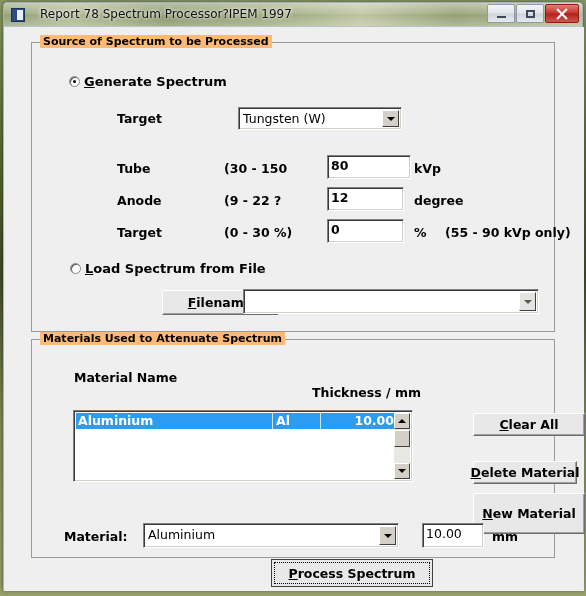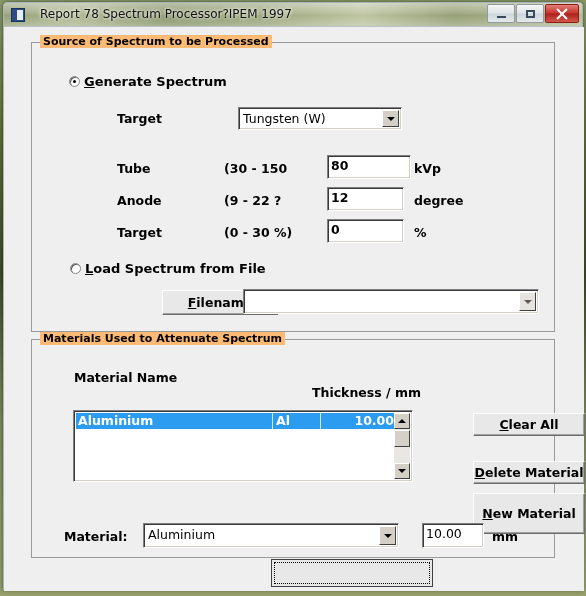--- a/index.html
+++ b/index.html
@@ -371,20 +371,21 @@
 
       <div class="lbl" style="left:85px; top:150px;">Anode</div>
       <div class="lbl" style="left:192px; top:150px;">(9 - 22 ?</div>
       <div class="textbox" style="left:295px; top:144px; width:77px; height:24px;">12</div>
       <div class="lbl" style="left:382px; top:150px;">degree</div>
 
       <div class="lbl" style="left:85px; top:182px;">Target</div>
       <div class="lbl" style="left:192px; top:182px;">(0 - 30 %)</div>
       <div class="textbox" style="left:295px; top:176px; width:77px; height:24px;">0</div>
       <div class="lbl" style="left:382px; top:182px;">%</div>
+      <div class="lbl" style="left:413px; top:182px;">(55 - 90 kVp only)</div>
 
       <div class="radio" style="left:38px; top:218px;">
         <span class="dot"></span><u>L</u><span>oad Spectrum from File</span>
       </div>
 
       <div class="btn" style="left:87px; top:247px; width:116px; height:25px;">
         <span><u>F</u><span>ilename</span></span>
       </div>
       <div class="combo disabled" style="left:211px; top:246px; width:296px; height:25px;">
         <span class="cval"></span>
@@ -410,34 +411,35 @@
           <div id="sbtrack"></div>
           <div class="sbbtn up"></div>
           <div id="sbthumb"></div>
           <div class="sbbtn down"></div>
         </div>
       </div>
 
       <div class="btn" style="left:398px; top:73px; width:112px; height:23px;">
         <span><u>C</u><span>lear All</span></span>
       </div>
-      <div class="btn" style="left:398px; top:121px; width:112px; height:23px;">
+      <div class="btn" style="left:398px; top:121px; width:104px; height:23px;">
         <span><u>D</u><span>elete Material</span></span>
       </div>
       <div class="btn" style="left:398px; top:153px; width:112px; height:41px;">
         <span><u>N</u><span>ew Material</span></span>
       </div>
 
       <div class="lbl" style="left:32px; top:189px;">Material:</div>
       <div class="combo" style="left:111px; top:183px; width:256px; height:25px;">
         <span class="cval">Aluminium</span>
         <span class="carrow"></span>
       </div>
       <div class="textbox normalw" style="left:390px; top:183px; width:62px; height:25px;">10.00</div>
       <div class="lbl" style="left:460px; top:189px;">mm</div>
     </div>
 
     <div class="btn focused" style="left:224px; top:532px; width:162px; height:28px;">
       <span class="inner"></span>
+      <span><u>P</u><span>rocess Spectrum</span></span>
     </div>
 
   </div>
 </div>
 
 </body></html>

